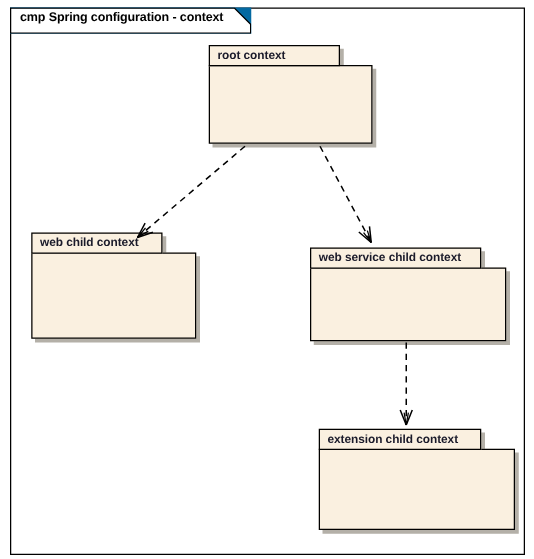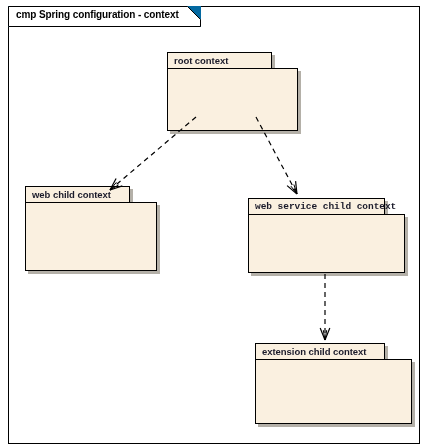--- a/index.html
+++ b/index.html
@@ -119,37 +119,37 @@
   <div class="uml-frame"></div>
 
   <div class="frame-title-tab" id="frame-tab" style="width: 193px; height: 21px;">
     <svg id="frame-tab-svg" width="193" height="21" viewBox="0 0 193 21" xmlns="http://www.w3.org/2000/svg">
       <path d="M0.5,0.5 H179.5 L192.5,13.5 V20.5 H0.5 Z" fill="#ffffff" stroke="#000000" stroke-width="1"></path>
     </svg>
     <span class="frame-title-text">cmp Spring configuration - context</span>
   </div>
 
   <div id="packages">
-      <div class="pkg" style="left: 0px; top: 16px; width: 427px; height: 367px; text-align: center;">
+      <div class="pkg" style="left: 0px; top: 0px; width: 427px; height: 367px; text-align: center;">
         <div class="pkg-shadow-tab" style="left: 170px; top: 39px; width: 105px; height: 17px;"></div>
         <div class="pkg-shadow-body" style="left: 170px; top: 55px; width: 131px; height: 63px;"></div>
         <div class="pkg-body" style="left: 167px; top: 52px; width: 131px; height: 63px;"></div>
         <div class="pkg-tab" style="left: 167px; top: 36px; width: 105px; height: 17px;">
           <span class="pkg-tab-label">root context</span>
         </div>
       </div>
       <div class="pkg" style="left: 0px; top: 0px; width: 427px; height: 447px;">
         <div class="pkg-shadow-tab" style="left: 28px; top: 189px; width: 105px; height: 17px;"></div>
         <div class="pkg-shadow-body" style="left: 28px; top: 205px; width: 132px; height: 69px;"></div>
         <div class="pkg-body" style="left: 25px; top: 202px; width: 132px; height: 69px;"></div>
         <div class="pkg-tab" style="left: 25px; top: 186px; width: 105px; height: 17px; text-align: right;">
           <span class="pkg-tab-label">web child context</span>
         </div>
       </div>
-      <div class="pkg" style="left: 0px; top: 0px; width: 345px; height: 447px; font-family: Liberation Mono, monospace;">
+      <div class="pkg" style="left: 0px; top: 0px; width: 345px; height: 447px;">
         <div class="pkg-shadow-tab" style="left: 251px; top: 201px; width: 137px; height: 17px;"></div>
         <div class="pkg-shadow-body" style="left: 251px; top: 217px; width: 157px; height: 59px;"></div>
         <div class="pkg-body" style="left: 248px; top: 214px; width: 157px; height: 59px;"></div>
         <div class="pkg-tab" style="left: 248px; top: 198px; width: 137px; height: 17px;">
           <span class="pkg-tab-label">web service child context</span>
         </div>
       </div>
       <div class="pkg" style="left: 0px; top: 0px; width: 427px; height: 447px;">
         <div class="pkg-shadow-tab" style="left: 258px; top: 346px; width: 130px; height: 17px;"></div>
         <div class="pkg-shadow-body" style="left: 258px; top: 362px; width: 157px; height: 65px;"></div>

